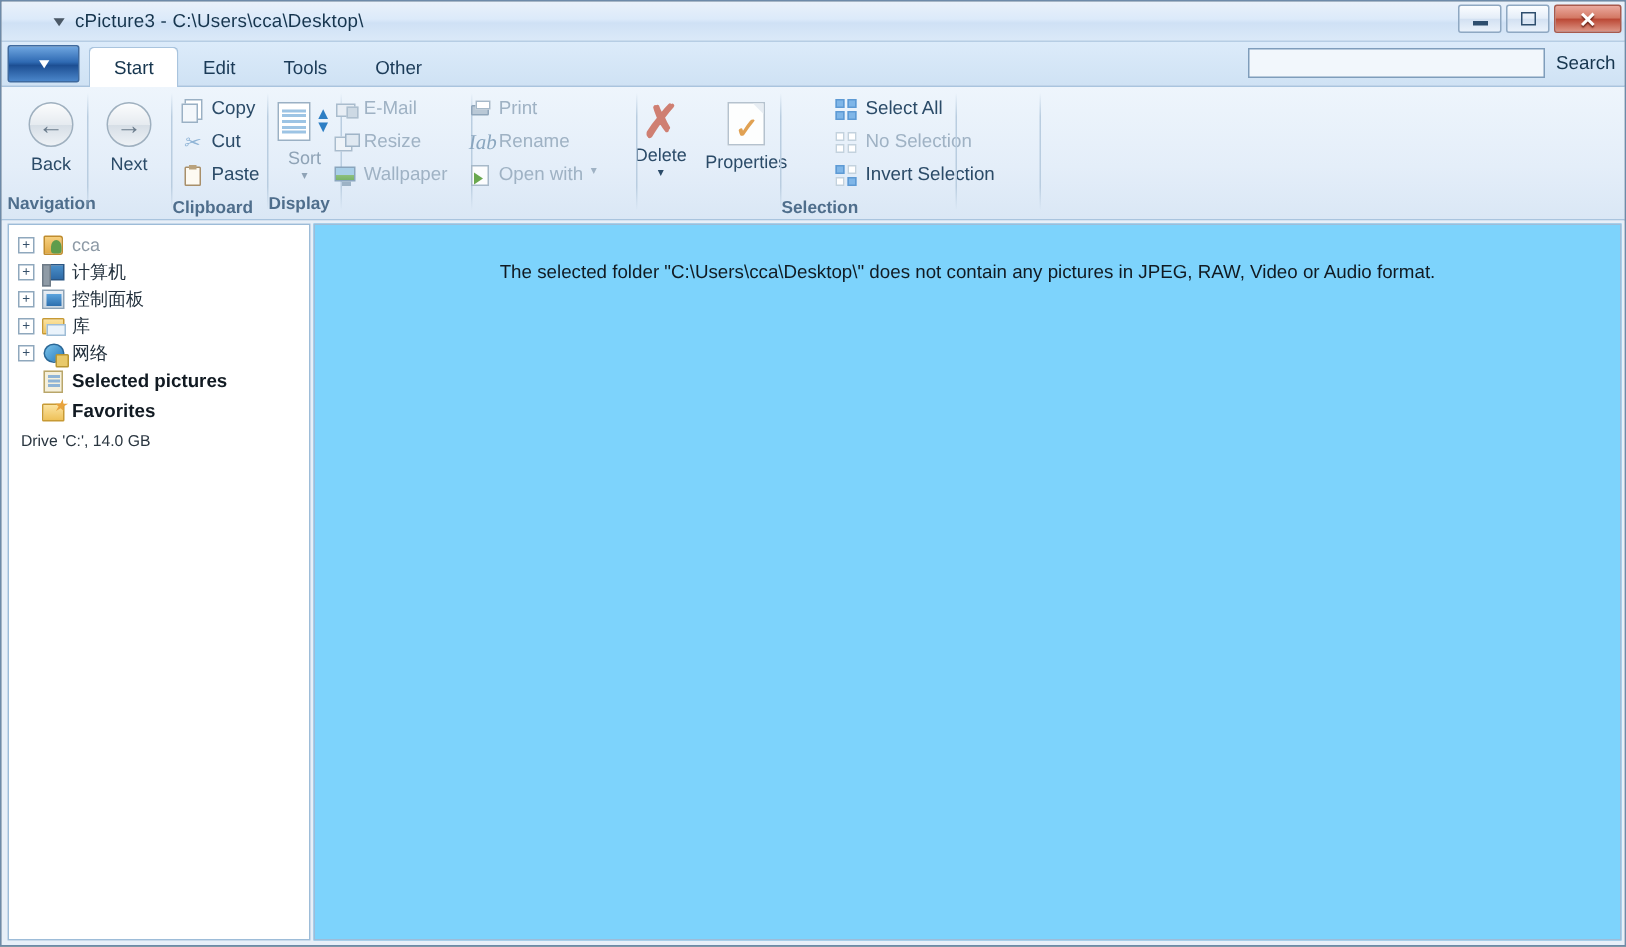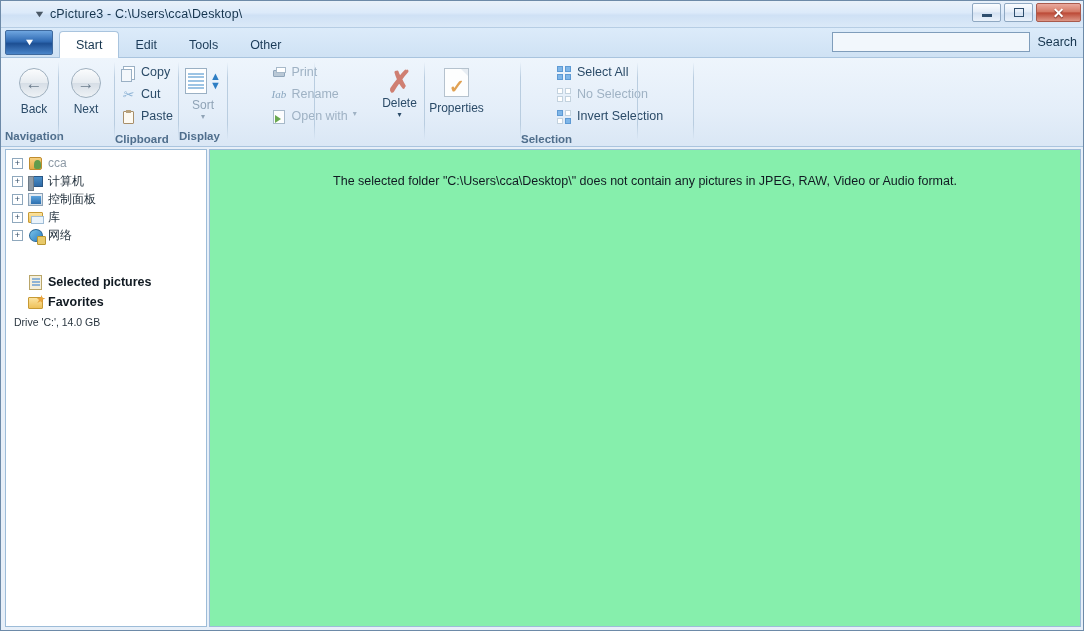--- a/index.html
+++ b/index.html
@@ -157,21 +157,21 @@
   .ic-paste { width:11px;height:13px;border:1px solid #a88f6a;background:#fdfaf2;position:absolute;left:3px;top:2px;border-radius:1px; }
   .ic-paste:before { content:"";position:absolute;left:2px;top:-2px;width:5px;height:3px;background:#b9a27d; }
   .ic-mail { width:13px;height:9px;border:1px solid #a9bccd;background:#e8eef5;position:absolute;left:2px;top:4px; }
   .ic-mail:before { content:"";position:absolute;left:6px;top:1px;width:6px;height:6px;background:#cdd9e4;border:1px solid #aebfcf; }
   .ic-resize { width:12px;height:10px;border:1px solid #a9bccd;background:#eef3f8;position:absolute;left:1px;top:4px; }
   .ic-resize:before { content:"";position:absolute;left:6px;top:-3px;width:8px;height:7px;border:1px solid #9fb4c7;background:#dfe8f1; }
   .ic-wall { width:14px;height:10px;border:1px solid #8aa5bd;background:linear-gradient(to bottom,#a9cfe8 0%,#a9cfe8 55%,#8fc07e 56%,#79b46a 100%);position:absolute;left:1px;top:2px; }
   .ic-wall:after { content:"";position:absolute;left:4px;bottom:-4px;width:6px;height:3px;background:#9db3c6; }
   .ic-print { width:12px;height:7px;background:#b9c8d6;border:1px solid #8fa5ba;position:absolute;left:2px;top:5px;border-radius:1px; }
   .ic-print:before { content:"";position:absolute;left:2px;top:-4px;width:8px;height:4px;background:#fff;border:1px solid #a7b9c9; }
-  .ic-rename { position:absolute;left:1px;top:1px;font-size:11px;color:#8aa6bf;font-family:"Liberation Serif",serif; }
+  .ic-rename { position:absolute;left:1px;top:1px;font-size:14px;color:#8aa6bf;font-family:"Liberation Serif",serif; }
   .ic-openwith { width:12px;height:14px;border:1px solid #a7b9c9;background:#fcfdfe;position:absolute;left:2px;top:1px; }
   .ic-openwith:before { content:"";position:absolute;left:1px;top:4px;width:0;height:0;border-left:6px solid #6aa84f;border-top:4px solid transparent;border-bottom:4px solid transparent; }
   .ic-selall { width:14px;height:14px;position:absolute;left:1px;top:1px;display:grid;grid-template-columns:1fr 1fr;grid-template-rows:1fr 1fr;gap:2px; }
   .ic-selall i { background:#7fb6e8;border:1px solid #5e9ad4;display:block; }
   .ic-nosel i { background:#ffffff;border:1px solid #c3d2de; }
   .ic-invsel i:nth-child(1),.ic-invsel i:nth-child(4) { background:#7fb6e8;border-color:#5e9ad4; }
   .ic-invsel i:nth-child(2),.ic-invsel i:nth-child(3) { background:#ffffff;border-color:#c3d2de; }
   .ic-sort {
     width:22px;height:26px;border:1px solid #9ab0c4;background:#fff;position:relative;
     display:flex;flex-direction:column;justify-content:space-evenly;padding:2px 2px;
@@ -233,21 +233,21 @@
   .ti-lib:after { content:"";position:absolute;left:2px;top:3px;width:11px;height:6px;background:#eaf3fb;border:1px solid #9fbdd6; }
   .ti-net { width:14px;height:13px;position:absolute;left:2px;top:1px;border-radius:50%;background:linear-gradient(135deg,#79c3ea 0%,#2b7bbd 100%);border:1px solid #2a6796; }
   .ti-net:after { content:"";position:absolute;left:7px;top:6px;width:7px;height:7px;background:#e8c96a;border:1px solid #b99631;border-radius:1px; }
   .ti-selpic { width:13px;height:15px;background:#f5f0dc;border:1px solid #b9a66a;position:absolute;left:2px;top:0px; }
   .ti-selpic:after { content:"";position:absolute;left:2px;top:2px;width:8px;height:2px;box-shadow:0 3px 0 #8fb4d6,0 6px 0 #8fb4d6;background:#8fb4d6; }
   .ti-fav { width:15px;height:12px;background:linear-gradient(to bottom,#fbe3a0 0%,#eec159 100%);border:1px solid #c79a34;position:absolute;left:1px;top:2px;border-radius:1px; }
   .ti-fav:after { content:"★";position:absolute;left:6px;top:-4px;font-size:11px;color:#e8a33d;line-height:1; }
   .content {
     position: absolute; left: 208px; top: 2px;
     width: 872px; height: 478px;
-    background: #86efac;
+    background: #7dd3fc;
     border: 1px solid #9dbcd8;
   }
   .empty-msg {
     margin-top: 24px; text-align: center;
     font-size: 12.5px; color: #111a22;
   }
 </style>
 </head>
 <body>
 
@@ -353,20 +353,40 @@
           <span class="lbl dim">Sort</span>
           <span class="lbl dim" style="font-size:8px;margin-top:0;">▾</span>
         </div>
       </div>
       <div class="glabel">Display</div>
     </div>
     <div class="sep" style="left:226px;"></div>
 
     <div class="rgroup" style="left:227px;width:292px;">
       <div class="body" style="align-items:flex-start;">
+        <div class="stack" style="width:82px;">
+          <div class="srow">
+            <span class="sicon">
+                <i class="ic-mail"></i>
+              </span>
+            <span class="t dim">E-Mail</span>
+          </div>
+          <div class="srow">
+            <span class="sicon">
+                <i class="ic-resize"></i>
+              </span>
+            <span class="t dim">Resize</span>
+          </div>
+          <div class="srow">
+            <span class="sicon">
+                <i class="ic-wall"></i>
+              </span>
+            <span class="t dim">Wallpaper</span>
+          </div>
+        </div>
         <div class="sep" style="left:86px;"></div>
         <div class="stack" style="width:105px;margin-left:8px;">
           <div class="srow">
             <span class="sicon">
                 <i class="ic-print"></i>
               </span>
             <span class="t dim">Print</span>
           </div>
           <div class="srow">
             <span class="sicon">
@@ -481,31 +501,31 @@
         </div>
 
         <div class="tnode">
           <span class="expander">+</span>
           <span class="ticon">
               <i class="ti-net"></i>
             </span>
           <span class="tlabel">网络</span>
         </div>
 
-        <div class="tnode" style="height:20px;margin-top:28px;">
-          <span class="expander blank"></span>
-          <span class="ticon">
-              <i class="ti-selpic"></i>
-            </span>
-          <span class="tlabel bold">Selected pictures</span>
-        </div>
-
         <div class="tnode" style="height:20px;">
           <span class="expander blank"></span>
           <span class="ticon">
+              <i class="ti-selpic"></i>
+            </span>
+          <span class="tlabel bold">Selected pictures</span>
+        </div>
+
+        <div class="tnode" style="height:20px;">
+          <span class="expander blank"></span>
+          <span class="ticon">
               <i class="ti-fav"></i>
             </span>
           <span class="tlabel bold">Favorites</span>
         </div>
 
         <div class="drive-line">Drive 'C:', 14.0 GB</div>
       </div>
     </div>
 
     <div class="content">

